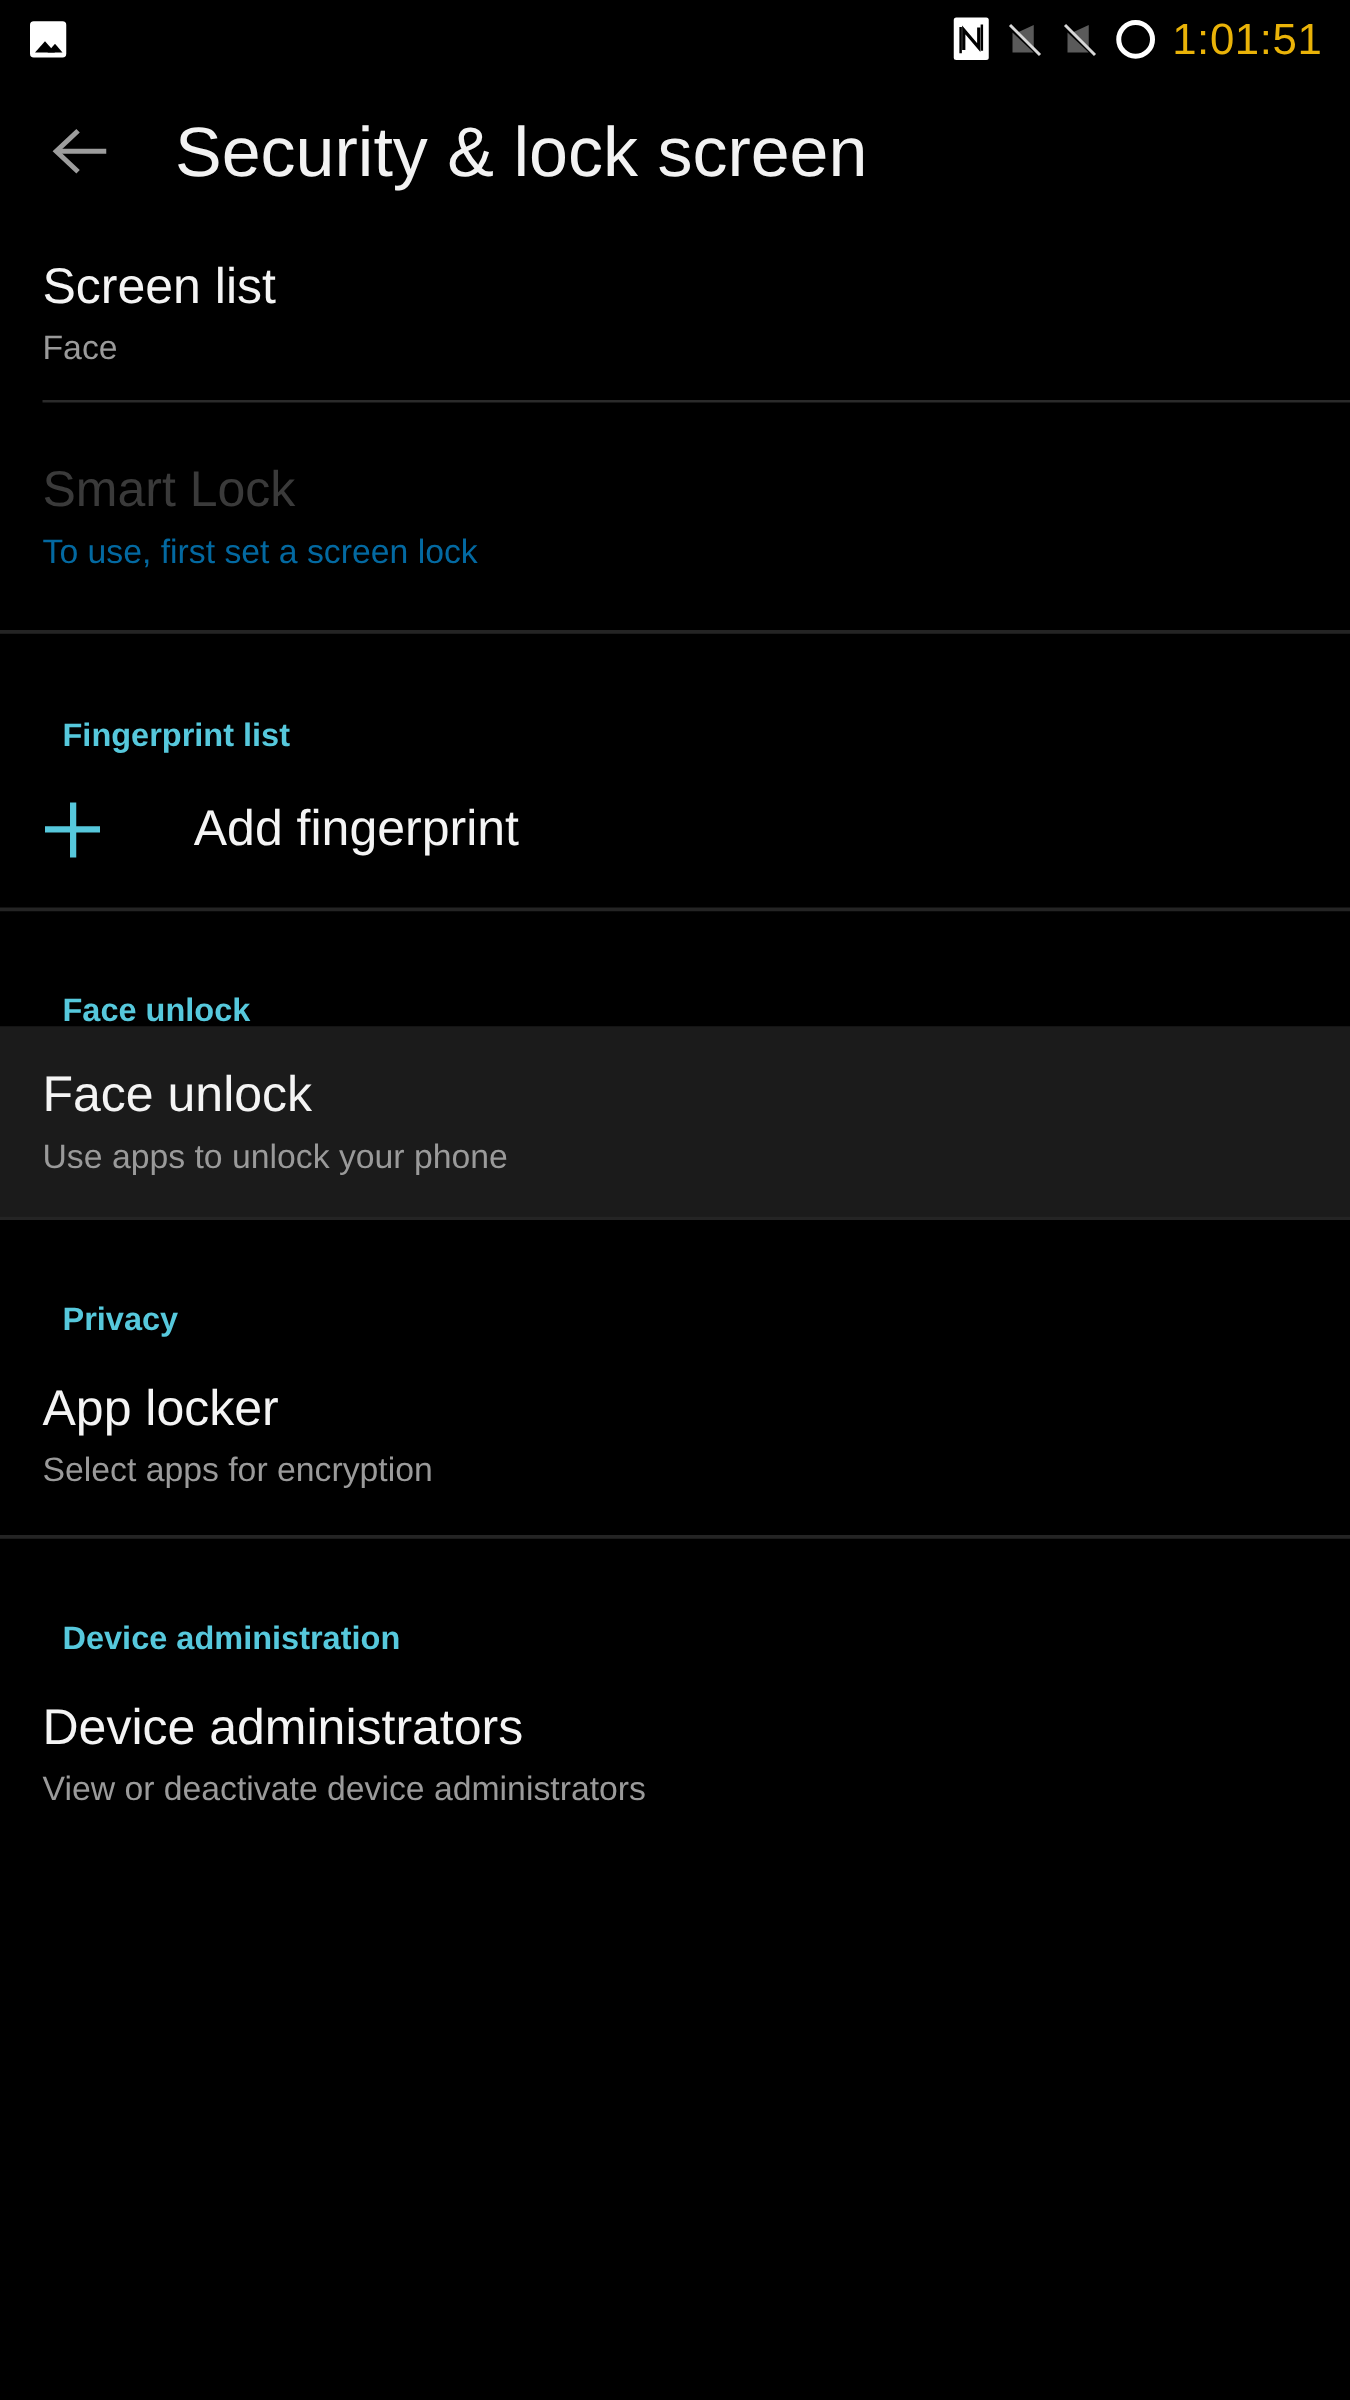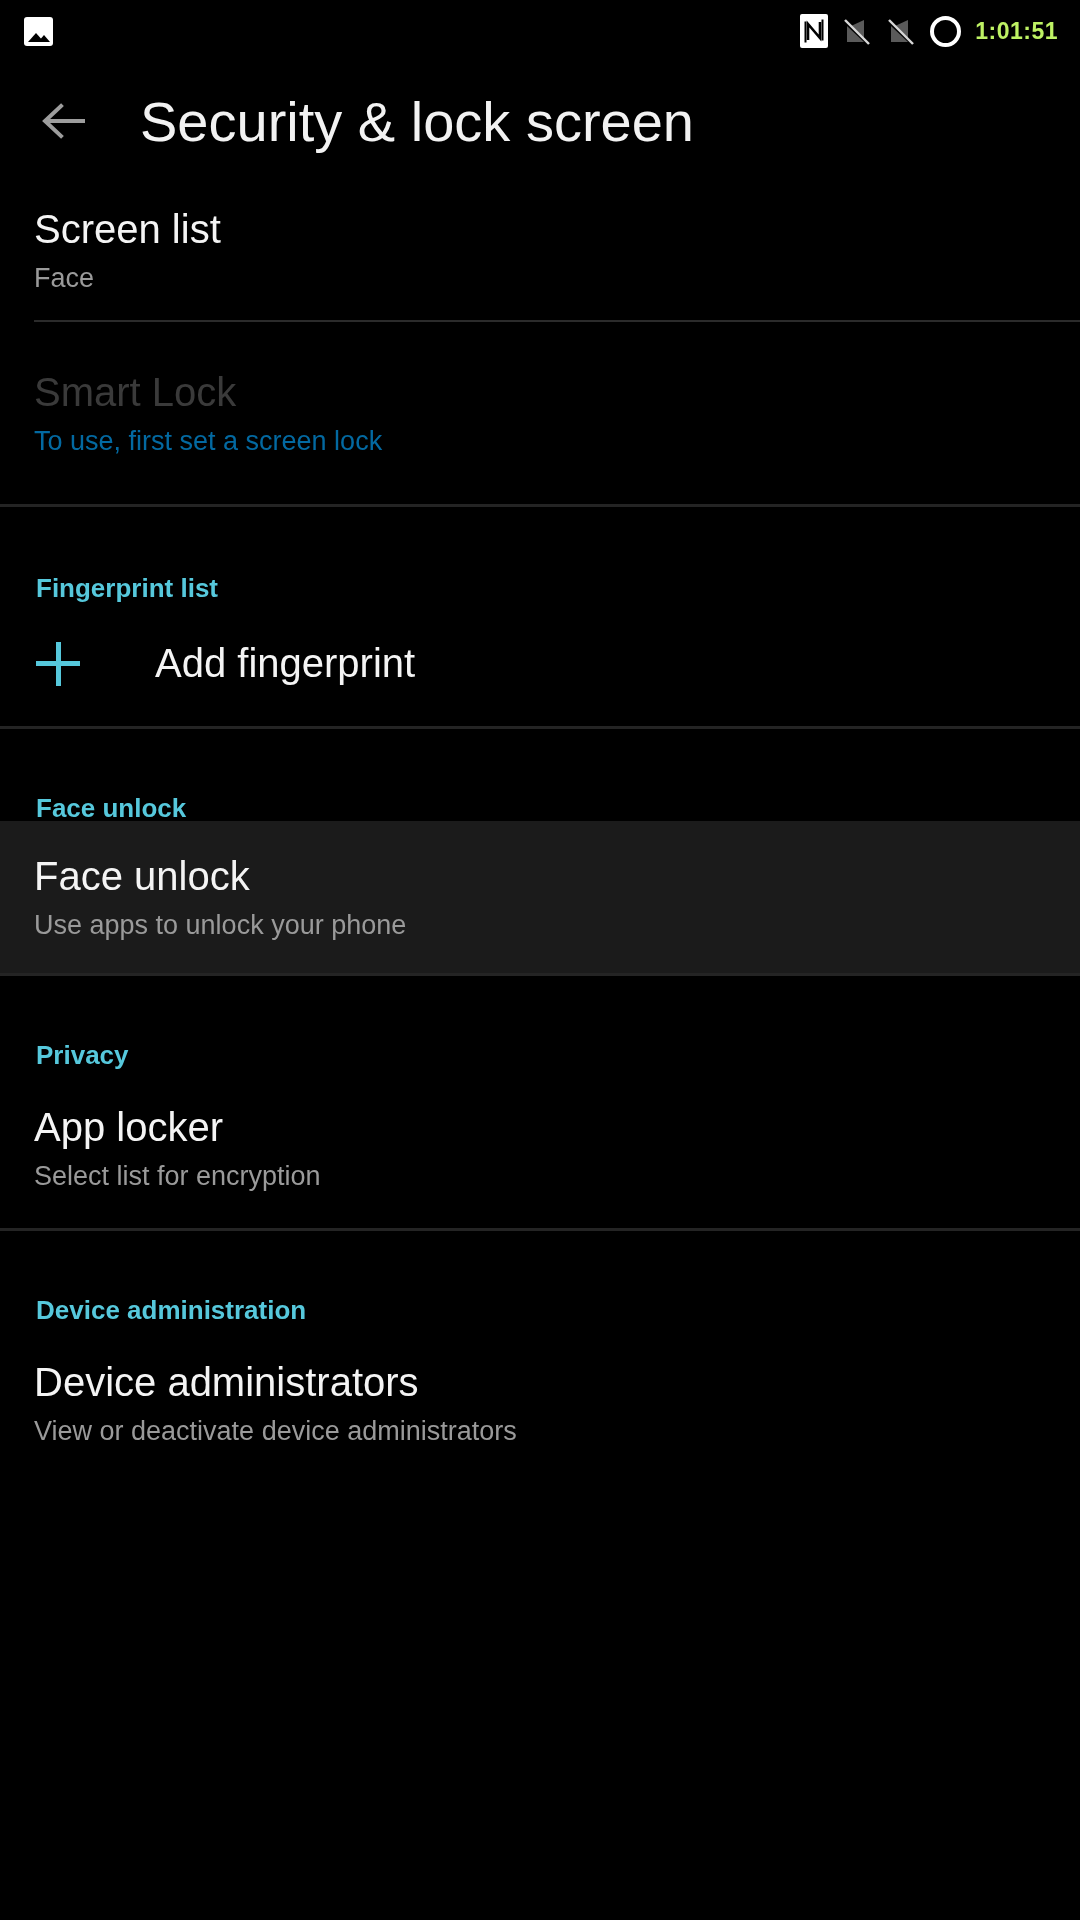--- a/index.html
+++ b/index.html
@@ -83,26 +83,25 @@
   }
   .icon-signal-off svg { display: block; }
   .icon-ring {
     width: 31px;
     height: 31px;
     border-radius: 50%;
     border: 4px solid #ffffff;
     box-sizing: border-box;
   }
   .status-clock {
-    font-size: 23px;
+    font-size: 35px;
     line-height: 1;
-    color: #bef264;
+    color: #eab308;
     letter-spacing: 0.5px;
     font-family: "Liberation Sans", sans-serif;
-    font-weight: bold;
   }
 
   
   .app-bar {
     height: 118px;
     display: flex;
     align-items: center;
     padding-left: 34px;
     box-sizing: border-box;
   }
@@ -145,21 +144,21 @@
     font-size: 27px;
     color: #9a9a9a;
     margin-top: 11px;
     line-height: 1.16;
   }
   .pref-row.disabled .pref-title { color: #3a3a3a; }
   .pref-row.disabled .pref-summary { color: #0369a1; }
   .pref-row.highlight { background: #1b1b1b; }
 
   .section-header {
-    padding: 0 36px;
+    padding: 0 50px;
     box-sizing: border-box;
     display: flex;
     align-items: flex-end;
   }
   .section-header .label {
     font-size: 26px;
     font-weight: bold;
     color: #56c8dc;
     line-height: 1;
   }
@@ -291,21 +290,21 @@
   </div>
 
   <div class="divider-full"></div>
 
   <div class="section-header" style="height:92px;">
     <span class="label">Privacy</span>
   </div>
 
   <div class="pref-row" style="height:160px;">
     <div class="pref-title">App locker</div>
-    <div class="pref-summary">Select list for encryption</div>
+    <div class="pref-summary">Select apps for encryption</div>
   </div>
 
   <div class="divider-full"></div>
 
   <div class="section-header" style="height:92px;">
     <span class="label">Device administration</span>
   </div>
 
   <div class="pref-row" style="height:160px;">
     <div class="pref-title">Device administrators</div>

